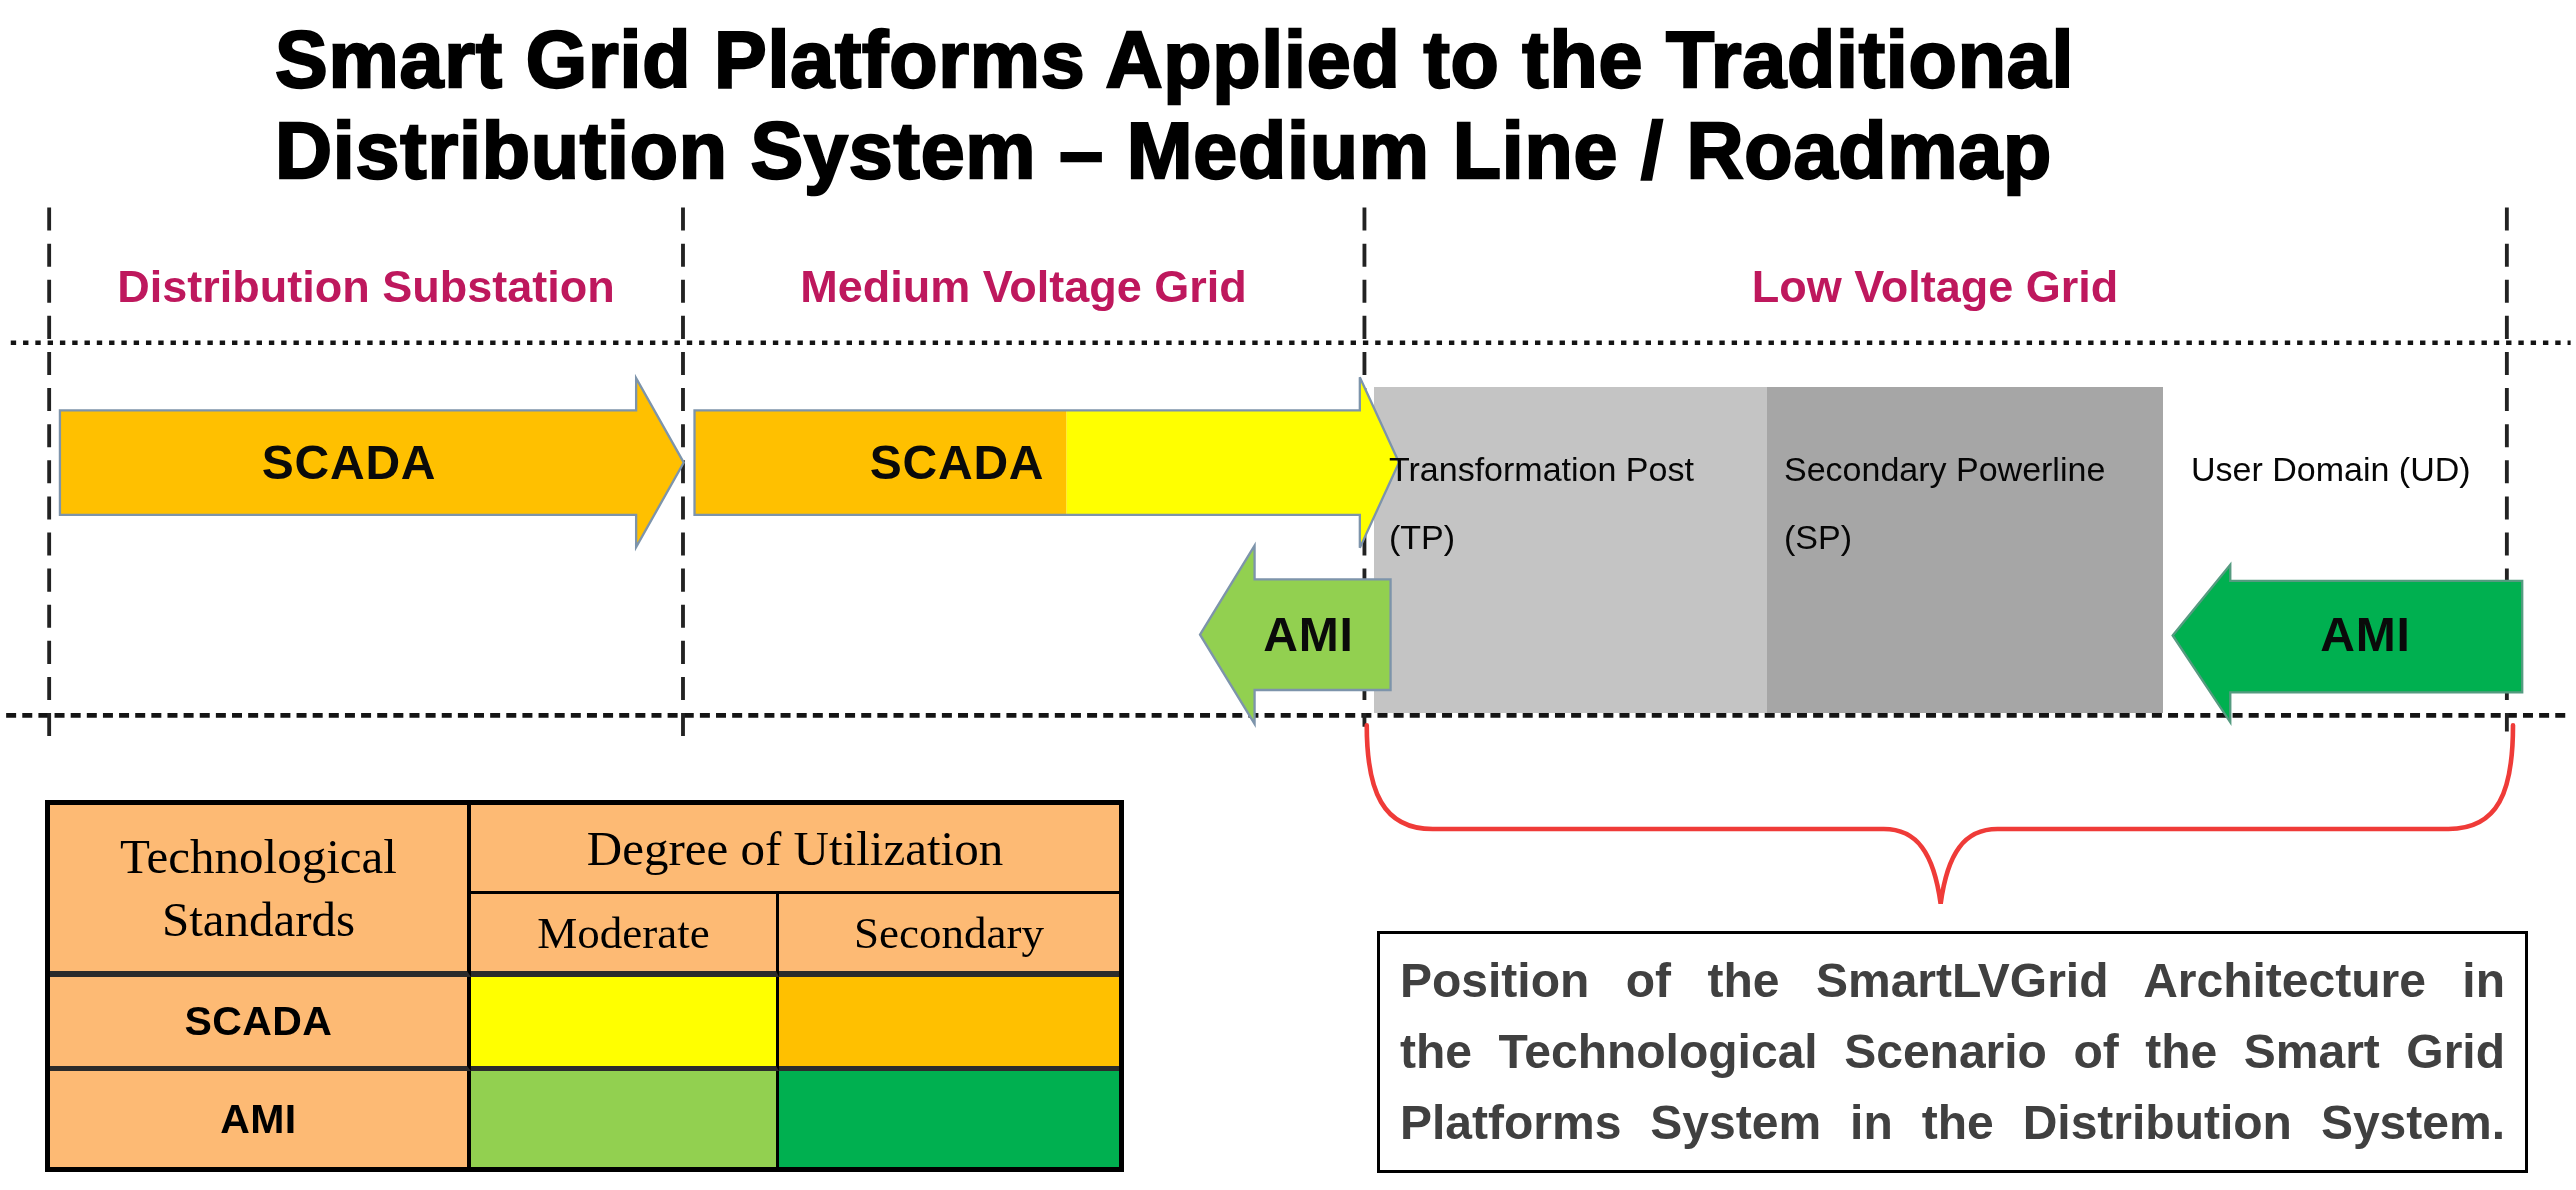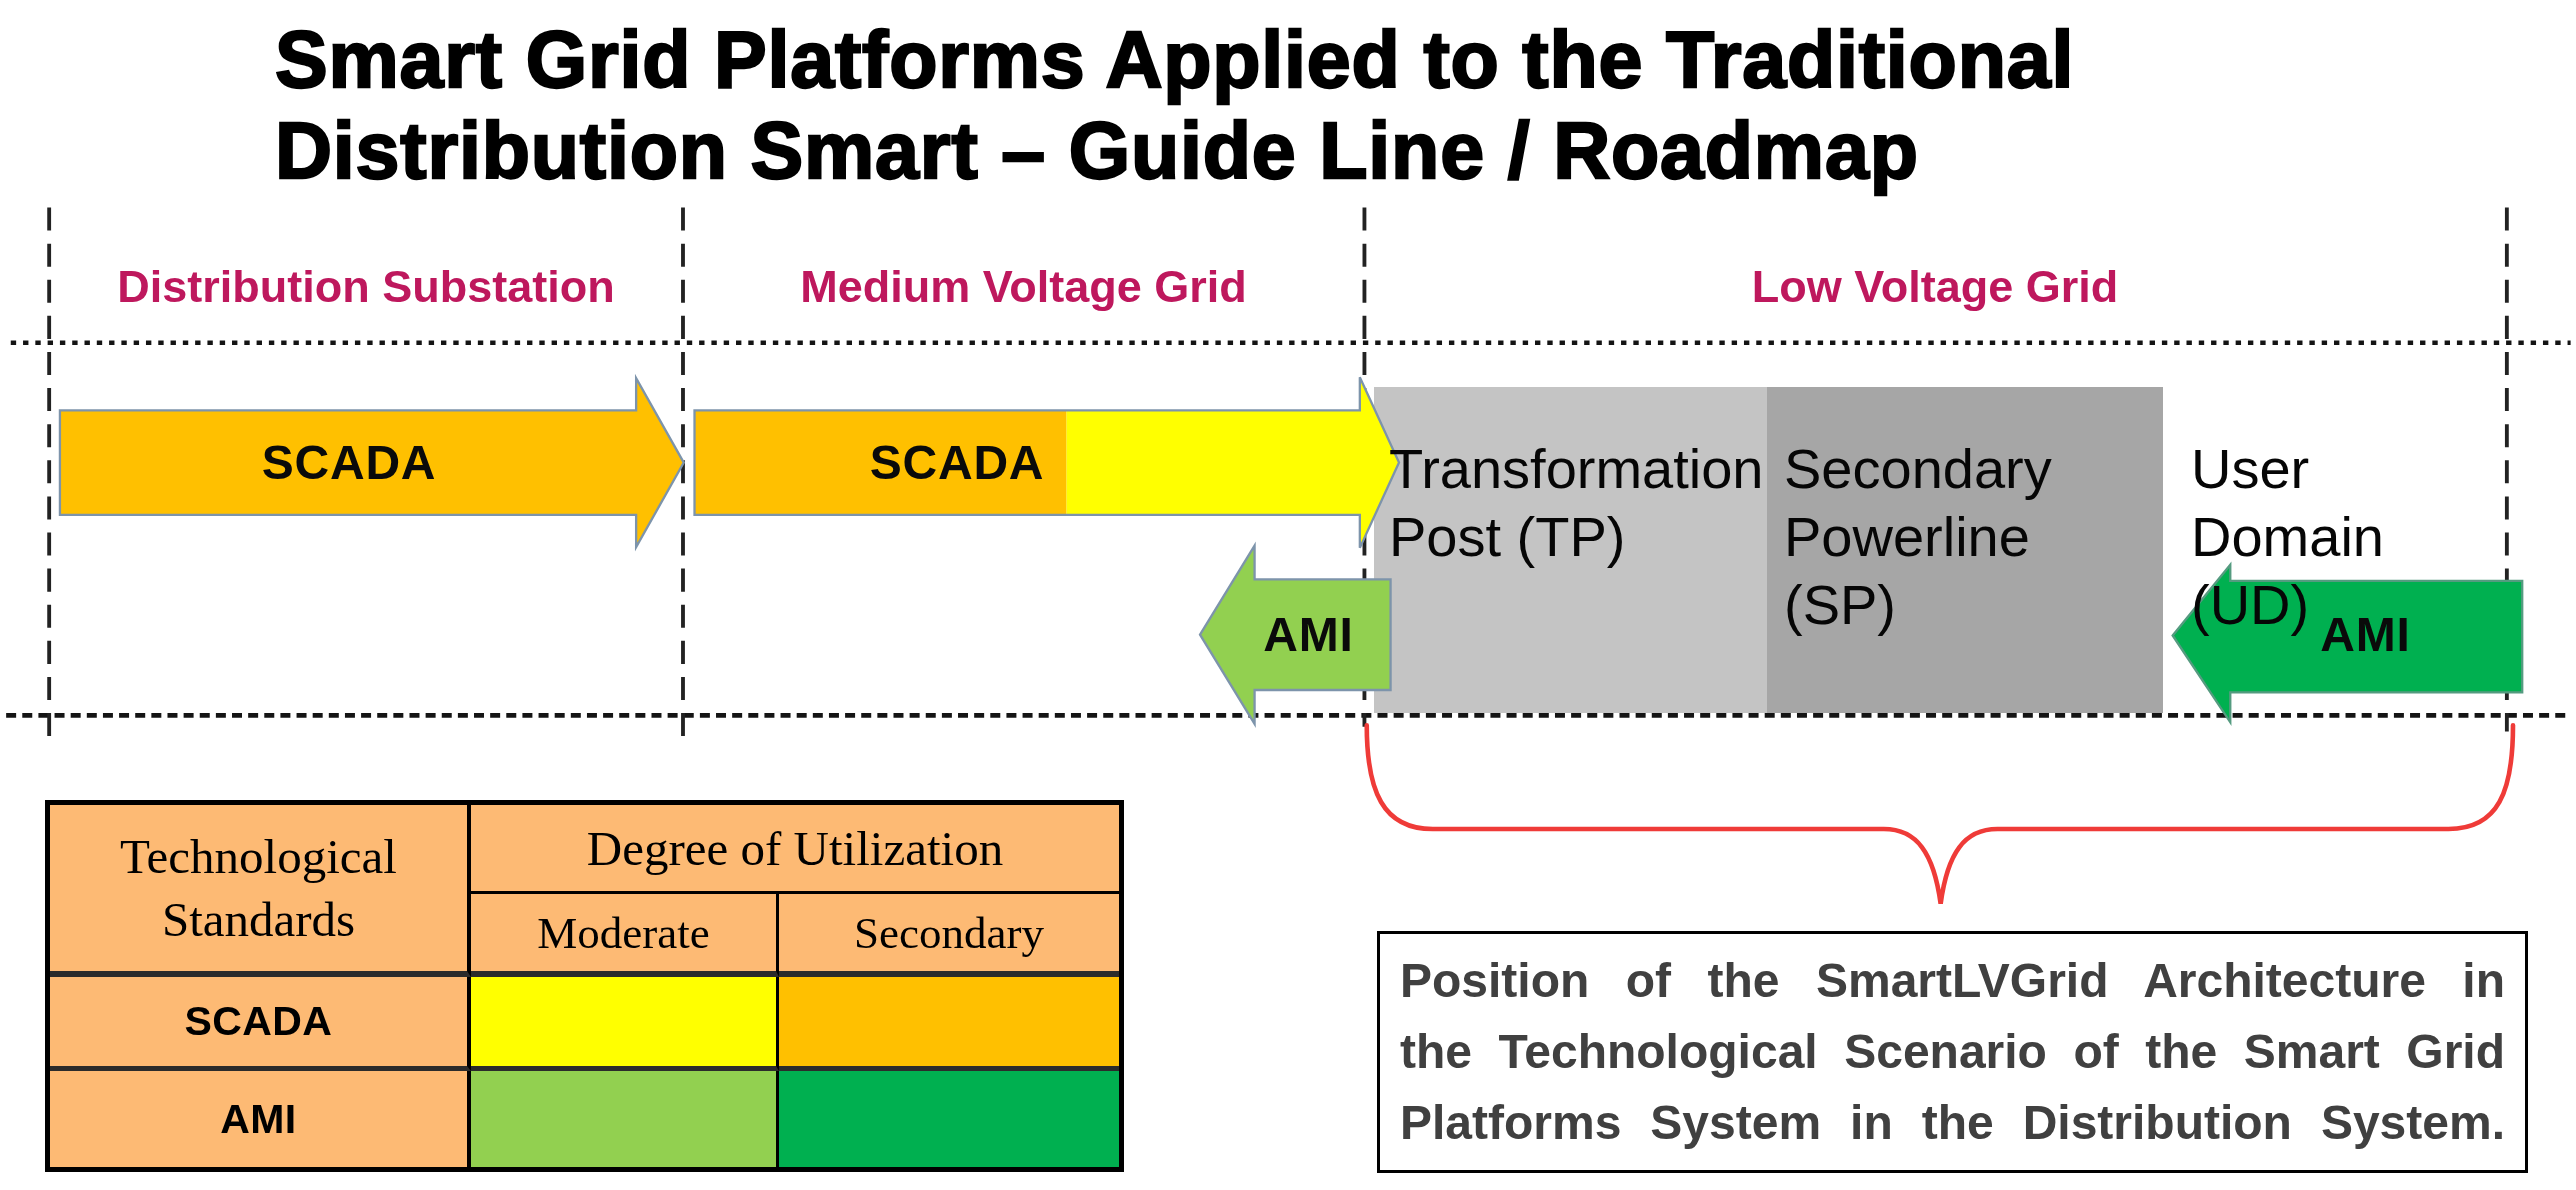--- a/index.html
+++ b/index.html
@@ -11,21 +11,21 @@
 
   .title{left:275px;top:14px;font-size:79px;line-height:91px;font-weight:bold;
          color:#000;-webkit-text-stroke:2.3px #000;letter-spacing:0.8px;white-space:nowrap;}
 
   .zone-header{top:258px;height:58px;display:flex;align-items:center;justify-content:center;
                font-size:45px;font-weight:bold;color:#be185d;z-index:4;}
 
   .arrow-label{display:flex;align-items:center;justify-content:center;
                font-size:48px;font-weight:bold;color:#0a0a0a;z-index:4;letter-spacing:0.8px;}
 
-  .seg-label{font-size:56px;font-weight:400;color:#060606;line-height:68px;z-index:4;}
+  .seg-label{font-size:34px;font-weight:400;color:#060606;line-height:68px;z-index:4;}
 
   .graybox{top:387px;height:326px;z-index:2;}
 
   
   .callout{left:1377px;top:931px;width:1151px;box-sizing:border-box;border:3.8px solid #000;
            background:#fff;padding:10.8px 20px 12.3px 20px;z-index:4;}
   .callout-line{font-size:48px;font-weight:bold;line-height:71px;
                 text-align:justify;text-align-last:justify;white-space:normal;}
 
   
@@ -48,21 +48,21 @@
   .c-ag{grid-column:2;grid-row:4;border-right:3.8px solid #000;}
   .c-ad{grid-column:3;grid-row:4;}
 </style>
 </head>
 <body>
 
 <div class="canvas">
 
   <div class="abs title">
     <div>Smart Grid Platforms Applied to the Traditional</div>
-    <div>Distribution Smart – Guide Line / Roadmap</div>
+    <div>Distribution System – Medium Line / Roadmap</div>
   </div>
 
   <svg class="layer z1" viewBox="0 0 3353 1550">
     <line x1="14" y1="446" x2="3346" y2="446" stroke="#141414" stroke-width="6" stroke-dasharray="7 9"></line>
     <line x1="8" y1="931" x2="3347" y2="931" stroke="#141414" stroke-width="6" stroke-dasharray="13 8"></line>
     <line x1="64" y1="270" x2="64" y2="958" stroke="#222" stroke-width="5" stroke-dasharray="30 17"></line>
     <line x1="889" y1="270" x2="889" y2="958" stroke="#222" stroke-width="5" stroke-dasharray="30 17"></line>
     <line x1="1776" y1="270" x2="1776" y2="946" stroke="#222" stroke-width="5" stroke-dasharray="30 17"></line>
     <line x1="3263" y1="270" x2="3263" y2="952" stroke="#222" stroke-width="5" stroke-dasharray="30 17"></line>
   </svg>

